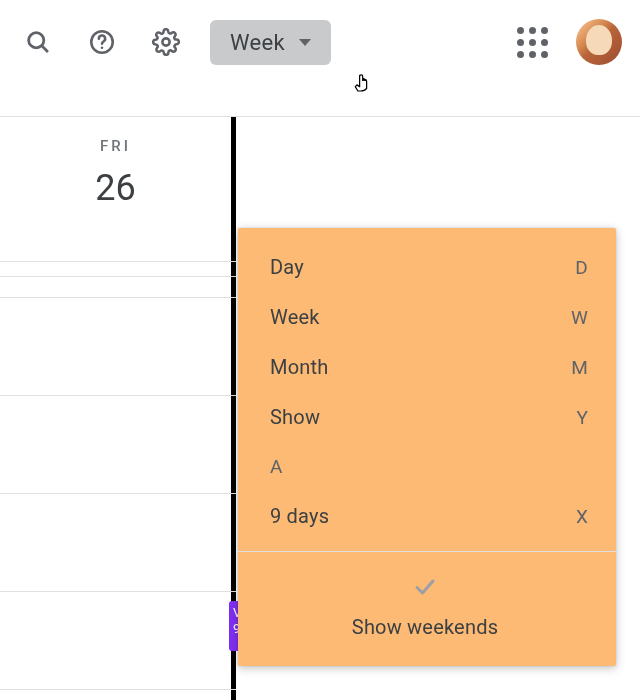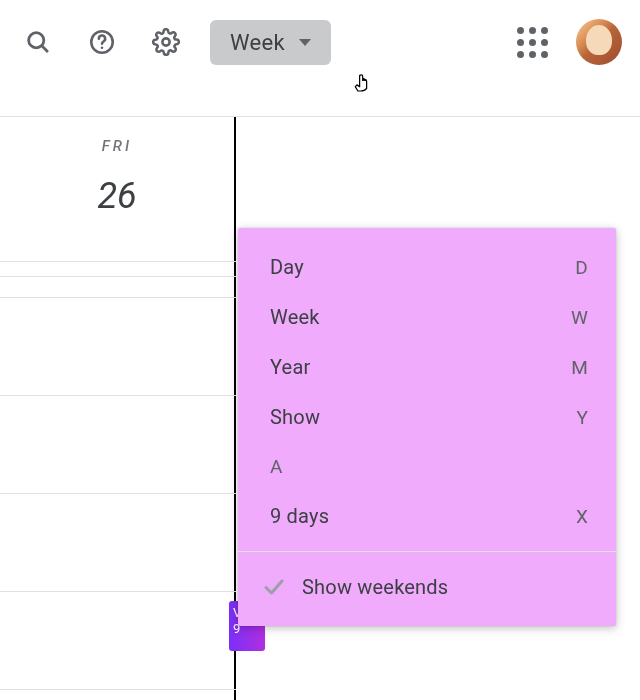--- a/index.html
+++ b/index.html
@@ -68,38 +68,37 @@
       top:6px;
     }
     .divider-row { height:1px; background:#e0e0e0; margin-top:32px; }
 
     .calendar-area {
       position: relative;
       height: calc(100% - 117px);
     }
     .day-col {
       width: 236px;
-      border-right: 2px solid #000000;
+      border-right: 5px solid #000000;
       height: 100%;
       position: relative;
       padding-top: 20px;
-      font-style: italic;
     }
     .day-label {
       font-size: 15px;
       color: #70757a;
       letter-spacing: 3px;
       font-weight: 500;
       text-align: center;
     }
     .day-num {
       font-size: 36px;
       color: #3c4043;
       text-align: center;
-      margin-top: 20px;
+      margin-top: 12px;
       font-weight: 400;
     }
     .grid-lines {
       position: absolute;
       top: 144px; left: 0; width: 236px; bottom:0;
     }
     .grid-lines div {
       position:absolute; left:0; right:0; height:1px; background:#e0e0e0;
     }
     .event {
@@ -113,21 +112,21 @@
       padding:4px 4px;
       line-height:1.2;
       overflow:hidden;
     }
 
     .dropdown {
       position: absolute;
       top: 111px;
       left: 238px;
       width: 378px;
-      background: #f0abfc;
+      background: #fdba74;
       box-shadow: 0 2px 10px rgba(0,0,0,0.25), 0 0 0 1px rgba(0,0,0,0.04);
       border-radius: 2px;
       padding: 14px 0;
       z-index: 10;
       text-align: right;
     }
     .menu-item {
       display:flex; align-items:center;
       justify-content: space-between;
       padding: 13px 28px 13px 32px;
@@ -137,20 +136,21 @@
       letter-spacing: 0.2px;
     }
     .menu-item .shortcut { color:#5f6368; font-size:19px; }
     .menu-sep { height:1px; background:#e0e0e0; margin:10px 0; }
     .toggle-item {
       display:flex; align-items:center; gap:16px;
       padding: 13px 28px 13px 24px;
       font-size: 20px; color:#3c4043;
       cursor:pointer;
       letter-spacing: 0.2px;
+      flex-direction: column;
     }
     .toggle-item svg { width:24px; height:24px; color:#9aa0a6; flex-shrink:0; }
 
     .cursor-icon {
       position:absolute;
       top: 70px; left: 350px;
       width: 28px; height: 28px;
       z-index:20;
       pointer-events:none;
     }
@@ -223,21 +223,21 @@
   <div class="dropdown">
     <div class="menu-item">
       <span>Day</span>
       <span class="shortcut">D</span>
     </div>
     <div class="menu-item">
       <span>Week</span>
       <span class="shortcut">W</span>
     </div>
     <div class="menu-item">
-      <span>Year</span>
+      <span>Month</span>
       <span class="shortcut">M</span>
     </div>
     <div class="menu-item">
       <span>Show</span>
       <span class="shortcut">Y</span>
     </div>
     <div class="menu-item">
       <span class="shortcut">A</span>
     </div>
     <div class="menu-item">

